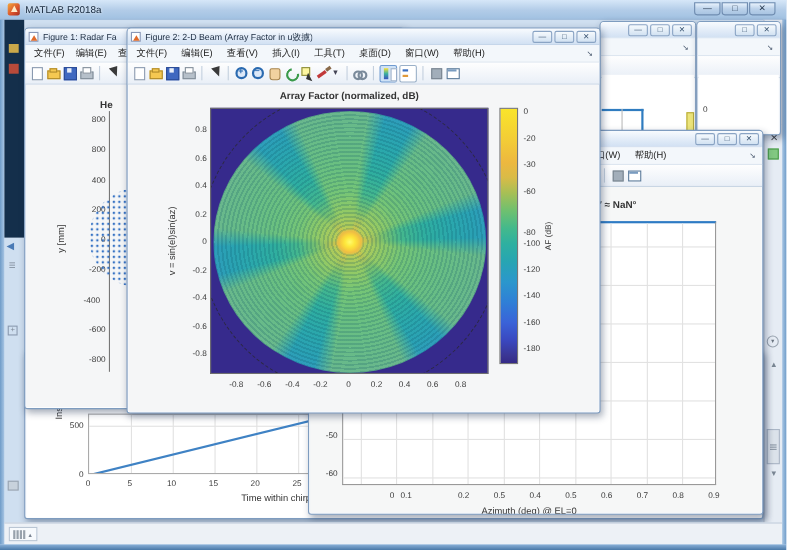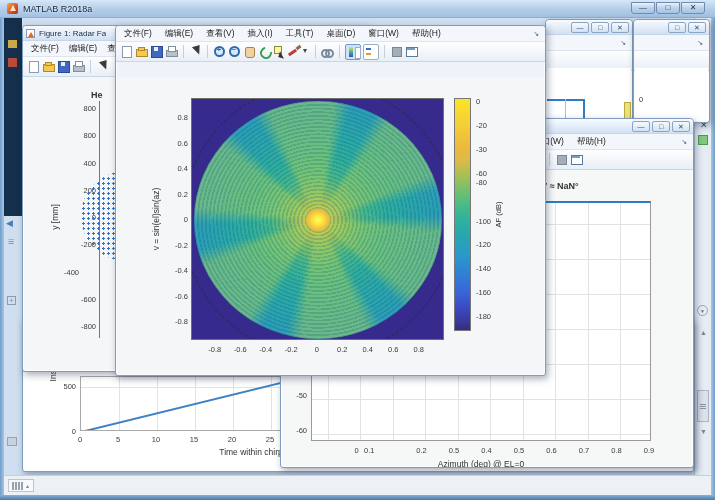--- a/index.html
+++ b/index.html
@@ -303,21 +303,21 @@
     <div class="canvas"></div>
     <div class="ptitle" style="left:68px;top:64px;width:40px;text-align:left">He</div>
     <div id="f1-yaxis"></div>
     <div id="f1-yticks">
         <span class="tick" style="top: 78px; left: 45px; width: 28px; text-align: right;">800</span>
         <span class="tick" style="top: 105.25px; left: 45px; width: 28px; text-align: right;">800</span>
         <span class="tick" style="top: 132.5px; left: 45px; width: 28px; text-align: right;">400</span>
         <span class="tick" style="top: 159.75px; left: 45px; width: 28px; text-align: right;">200</span>
         <span class="tick" style="top: 187px; left: 45px; width: 28px; text-align: right;">0</span>
         <span class="tick" style="top: 214.25px; left: 45px; width: 28px; text-align: right;">-200</span>
-        <span class="tick" style="top: 241.5px; left: 28px; width: 28px; text-align: right;">-400</span>
+        <span class="tick" style="top: 241.5px; left: 40px; width: 28px; text-align: right;">-400</span>
         <span class="tick" style="top: 268.75px; left: 45px; width: 28px; text-align: right;">-600</span>
         <span class="tick" style="top: 296px; left: 45px; width: 28px; text-align: right;">-800</span>
       </div>
     <div class="alabel rot" style="left:-18px;top:186px;width:100px">y [mm]</div>
     <div id="f1-dots"></div>
   </div>
 
   <div class="win" style="left:280px;top:118px;width:414px;height:350px;z-index:6">
     <div class="tbar">
       <span class="figico"></span>
@@ -398,20 +398,29 @@
         <span class="tick" style="left: 225px; top: 327px; width: 26px; text-align: center;">0.5</span>
         <span class="tick" style="left: 257.5px; top: 327px; width: 26px; text-align: center;">0.6</span>
         <span class="tick" style="left: 290px; top: 327px; width: 26px; text-align: center;">0.7</span>
         <span class="tick" style="left: 322.5px; top: 327px; width: 26px; text-align: center;">0.8</span>
         <span class="tick" style="left: 355px; top: 327px; width: 26px; text-align: center;">0.9</span>
       </div>
     <div class="alabel" style="left:100px;top:340px;width:200px">Azimuth (deg) @ EL=0</div>
   </div>
 
   <div class="win" style="left:115px;top:25px;width:431px;height:351px;z-index:7">
+    <div class="tbar">
+      <span class="figico"></span>
+      <span class="wtitle">Figure 2: 2-D Beam (Array Factor in u敓擄)</span>
+      <span class="caps">
+        <span class="cb">—</span>
+        <span class="cb">□</span>
+        <span class="cb">✕</span>
+      </span>
+    </div>
     <div class="menubar">
         <span>文件(F)</span>
         <span>编辑(E)</span>
         <span>查看(V)</span>
         <span>插入(I)</span>
         <span>工具(T)</span>
         <span>桌面(D)</span>
         <span>窗口(W)</span>
         <span>帮助(H)</span>
         <span class="dock">↘</span>
@@ -434,20 +443,21 @@
         <span class="sep"></span>
         <span class="ic ic-link"></span>
         <span class="sep"></span>
         <span class="ic ic-colorbar"></span>
         <span class="ic ic-legend"></span>
         <span class="sep"></span>
         <span class="ic ic-square"></span>
         <span class="ic ic-window"></span>
       </div>
     <div class="canvas"></div>
+    <div class="ptitle" style="left:75px;top:56px;width:253px">Array Factor (normalized, dB)</div>
     <div id="f2-axes">
       <div id="f2-disc"></div>
       <div id="f2-dash"></div>
     </div>
     <div id="f2-yticks">
         <span class="tick" style="top: 87px; left: 42px; width: 30px; text-align: right;">0.8</span>
         <span class="tick" style="top: 112.5px; left: 42px; width: 30px; text-align: right;">0.6</span>
         <span class="tick" style="top: 138px; left: 42px; width: 30px; text-align: right;">0.4</span>
         <span class="tick" style="top: 163.5px; left: 42px; width: 30px; text-align: right;">0.2</span>
         <span class="tick" style="top: 189px; left: 42px; width: 30px; text-align: right;">0</span>
@@ -467,21 +477,21 @@
         <span class="tick" style="left: 263.3px; top: 319px; width: 28px; text-align: center;">0.6</span>
         <span class="tick" style="left: 288.8px; top: 319px; width: 28px; text-align: center;">0.8</span>
       </div>
     <div class="alabel rot" style="left:-15px;top:188px;width:110px">v = sin(el)sin(az)</div>
     <div id="f2-cbar"></div>
     <div id="f2-cbticks">
         <span class="tick" style="top: 71px; left: 360px; width: 24px; text-align: left;">0</span>
         <span class="tick" style="top: 94.9px; left: 360px; width: 24px; text-align: left;">-20</span>
         <span class="tick" style="top: 118.8px; left: 360px; width: 24px; text-align: left;">-30</span>
         <span class="tick" style="top: 142.7px; left: 360px; width: 24px; text-align: left;">-60</span>
-        <span class="tick" style="top: 152px; left: 360px; width: 24px; text-align: left;">-80</span>
+        <span class="tick" style="top: 181px; left: 360px; width: 24px; text-align: left;">-80</span>
         <span class="tick" style="top: 190.5px; left: 360px; width: 24px; text-align: left;">-100</span>
         <span class="tick" style="top: 214.4px; left: 360px; width: 24px; text-align: left;">-120</span>
         <span class="tick" style="top: 238.3px; left: 360px; width: 24px; text-align: left;">-140</span>
         <span class="tick" style="top: 262.2px; left: 360px; width: 24px; text-align: left;">-160</span>
         <span class="tick" style="top: 286.1px; left: 360px; width: 24px; text-align: left;">-180</span>
       </div>
     <div class="alabel rot" style="left:352px;top:184px;width:60px;font-size:7.5px">AF (dB)</div>
   </div>
 
   <div class="statusbar">

